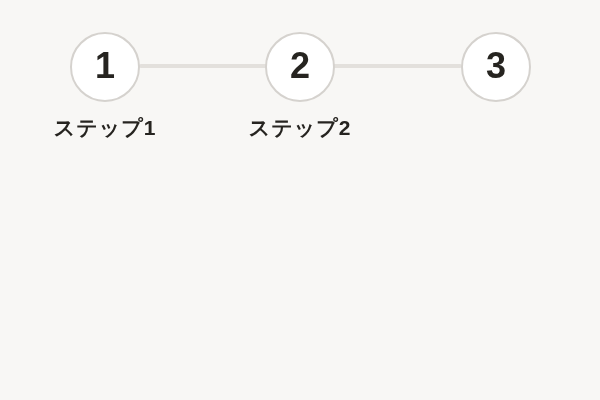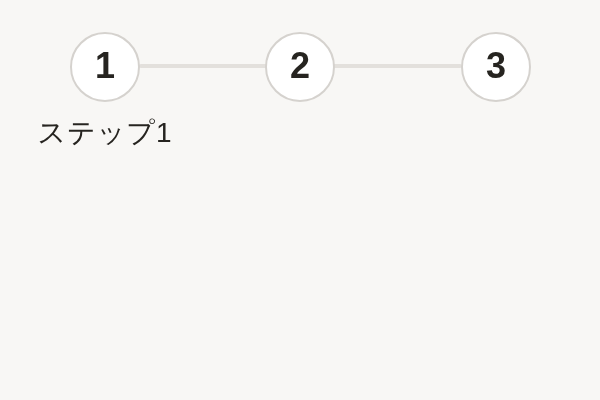--- a/index.html
+++ b/index.html
@@ -58,22 +58,22 @@
   }
   .num {
     font-size: 36px;
     font-weight: 600;
     color: var(--text);
     line-height: 1;
     padding-bottom: 2px;
   }
   .step-label {
     margin-top: 12px;
-    font-size: 28px;
-    font-weight: 400;
+    font-size: 21px;
+    font-weight: 700;
     color: var(--text);
     letter-spacing: 1px;
     white-space: nowrap;
   }
 </style>
 </head>
 <body>
 
 <div class="screen">
   <div class="stepper">
@@ -85,20 +85,21 @@
       <div class="circle">
         <span class="num">1</span>
       </div>
       <div class="step-label">ステップ1</div>
     </div>
 
     <div class="step step-2">
       <div class="circle">
         <span class="num">2</span>
       </div>
+      <div class="step-label">ステップ2</div>
     </div>
 
     <div class="step step-3">
       <div class="circle">
         <span class="num">3</span>
       </div>
     </div>
 
   </div>
 </div>

